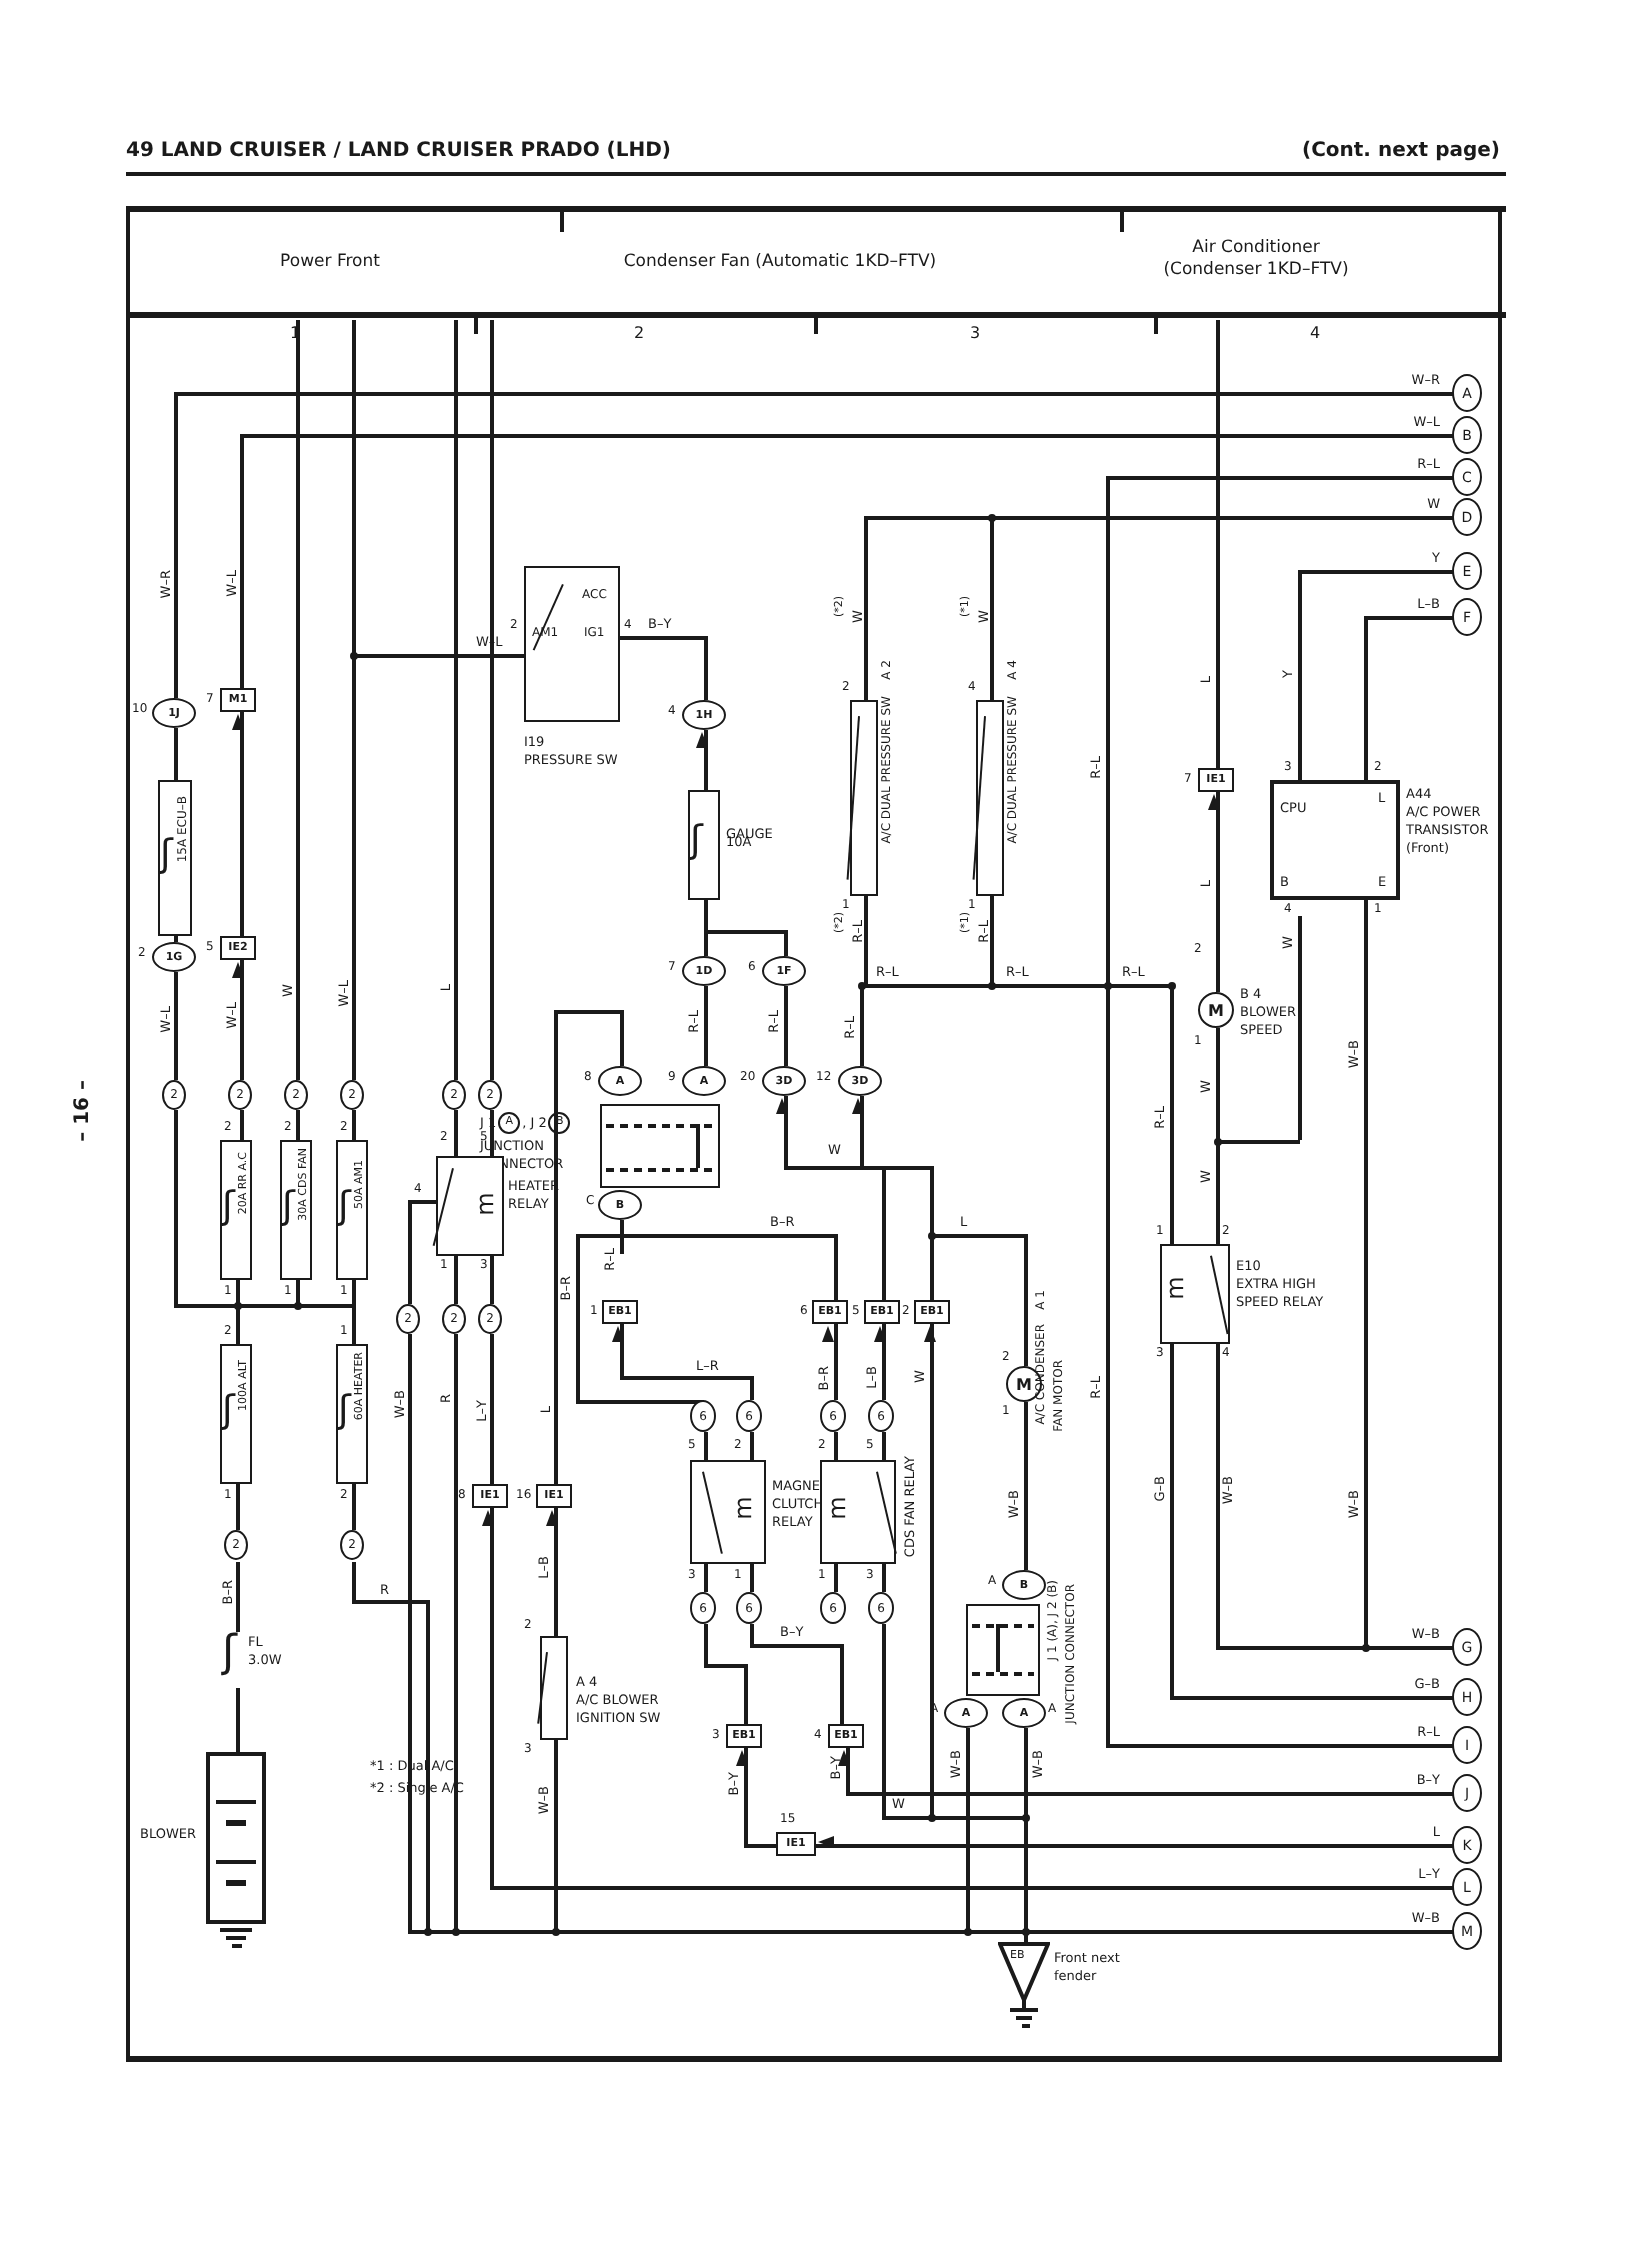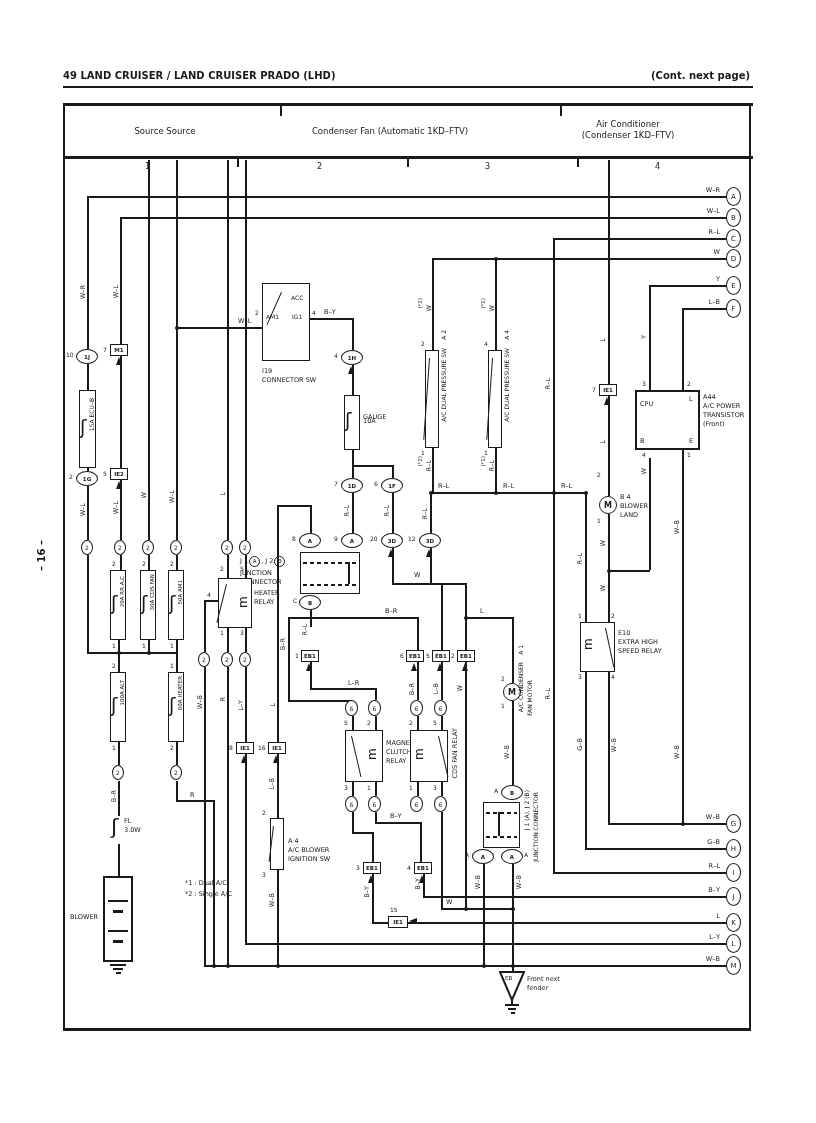--- a/index.html
+++ b/index.html
@@ -35,21 +35,21 @@
 <div id="page">
 
   <span class="hdr" style="left:63px;top:70px">49  LAND CRUISER / LAND CRUISER PRADO (LHD)</span>
   <span class="hdr" style="left:610px;top:70px;width:140px;text-align:right">(Cont.  next page)</span>
   <span class="lb vt b" style="left:36px;top:540px;font-size:10px">– 16 –</span>
 
   <i class="i" style="left:63px;top:86px;width:690px;height:1.8px"></i>
   <i class="i" style="left:63px;top:103px;width:690px;height:2.6px"></i>
   <i class="i" style="left:280px;top:106px;width:1.5px;height:10px"></i>
   <i class="i" style="left:560px;top:106px;width:1.5px;height:10px"></i>
-  <span class="sec" style="left:100px;top:126px;width:130px">Source Source</span>
+  <span class="sec" style="left:100px;top:126px;width:130px">Power Front</span>
   <span class="sec" style="left:300px;top:126px;width:180px">Condenser Fan (Automatic 1KD–FTV)</span>
   <span class="sec" style="left:558px;top:119px;width:140px">Air Conditioner</span>
   <span class="sec" style="left:558px;top:130px;width:140px">(Condenser 1KD–FTV)</span>
   <i class="i" style="left:63px;top:156px;width:690px;height:2.6px"></i>
   <i class="i" style="left:237px;top:159px;width:1.5px;height:8px"></i>
   <i class="i" style="left:407px;top:159px;width:1.5px;height:8px"></i>
   <i class="i" style="left:577px;top:159px;width:1.5px;height:8px"></i>
   <span class="lb" style="left:145px;top:163px;font-size:8px">1</span>
   <span class="lb" style="left:317px;top:163px;font-size:8px">2</span>
   <span class="lb" style="left:485px;top:163px;font-size:8px">3</span>
@@ -211,21 +211,21 @@
   <span class="dt" style="left:176px;top:327px"></span>
   <span class="lb" style="left:238px;top:318px">W–L</span>
   <div class="bx" style="left:262px;top:283px;width:48px;height:78px"></div>
   <span class="lb" style="left:291px;top:295px;font-size:6px">ACC</span>
   <span class="lb" style="left:266px;top:314px;font-size:6px">AM1</span>
   <span class="lb" style="left:292px;top:314px;font-size:6px">IG1</span>
   <span class="pn" style="left:255px;top:310px">2</span>
   <span class="pn" style="left:312px;top:310px">4</span>
   <span class="dg" style="left:281px;top:292px;height:36px;transform:rotate(24deg)"></span>
   <span class="lb" style="left:262px;top:368px">I19</span>
-  <span class="lb" style="left:262px;top:377px">CONNECTOR SW</span>
+  <span class="lb" style="left:262px;top:377px">PRESSURE SW</span>
   <i class="i" style="left:310px;top:318px;width:42px;height:1.5px"></i>
   <span class="lb" style="left:324px;top:309px">B–Y</span>
   <i class="i" style="left:352px;top:318px;width:1.5px;height:32px"></i>
   <span class="ov" style="left:341px;top:350px">1H</span>
   <span class="pn" style="left:334px;top:353px">4</span>
   <span class="an" style="left:348px;top:366px"></span>
 
   <i class="i" style="left:352px;top:365px;width:1.5px;height:30px"></i>
   <div class="bx" style="left:344px;top:395px;width:16px;height:55px"></div>
   <span class="sqg" style="left:345px;top:411px"></span>
@@ -484,21 +484,21 @@
   <span class="lb vt" style="left:600px;top:338px">L</span>
   <span class="sq" style="left:599px;top:384px">IE1</span>
   <span class="pn" style="left:592px;top:387px">7</span>
   <span class="an" style="left:604px;top:397px"></span>
   <i class="i" style="left:608px;top:396px;width:1.5px;height:100px"></i>
   <span class="lb vt" style="left:600px;top:440px">L</span>
   <span class="pn" style="left:597px;top:472px">2</span>
   <span class="mc" style="left:599px;top:496px">M</span>
   <span class="lb" style="left:620px;top:494px">B 4</span>
   <span class="lb" style="left:620px;top:503px">BLOWER</span>
-  <span class="lb" style="left:620px;top:512px">LAND</span>
+  <span class="lb" style="left:620px;top:512px">SPEED</span>
   <span class="pn" style="left:597px;top:518px">1</span>
   <i class="i" style="left:608px;top:514px;width:1.5px;height:56px"></i>
   <span class="lb vt" style="left:600px;top:540px">W</span>
   <span class="dt" style="left:608px;top:570px"></span>
   <i class="i" style="left:608px;top:570px;width:42px;height:1.5px"></i>
   <i class="i" style="left:649px;top:458px;width:1.5px;height:112px"></i>
   <span class="lb vt" style="left:641px;top:468px">W</span>
   <i class="i" style="left:608px;top:570px;width:1.5px;height:52px"></i>
   <span class="lb vt" style="left:600px;top:585px">W</span>
 

